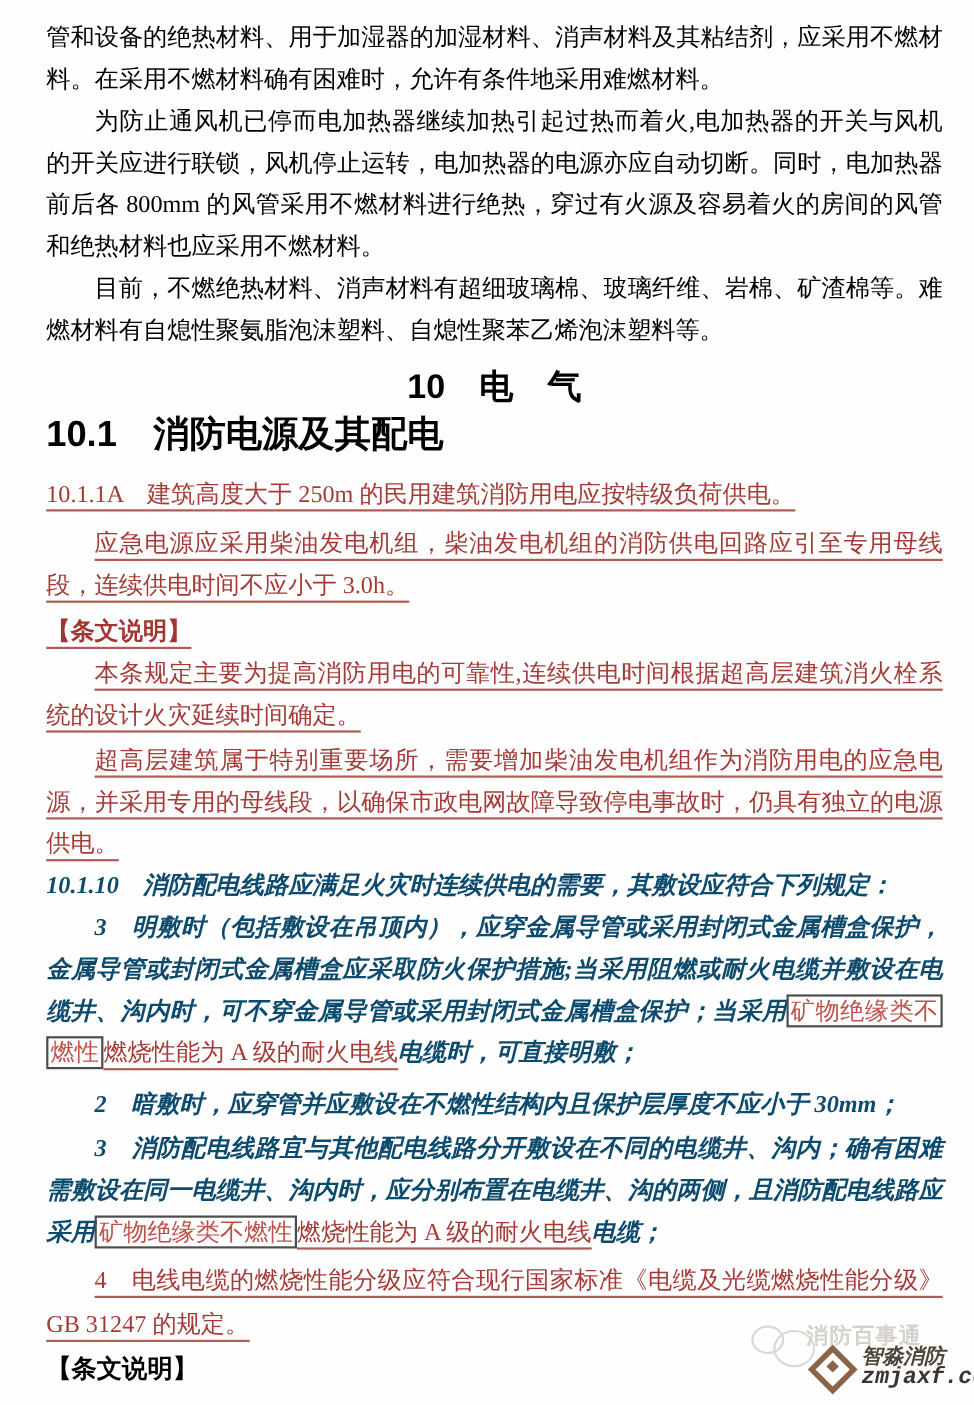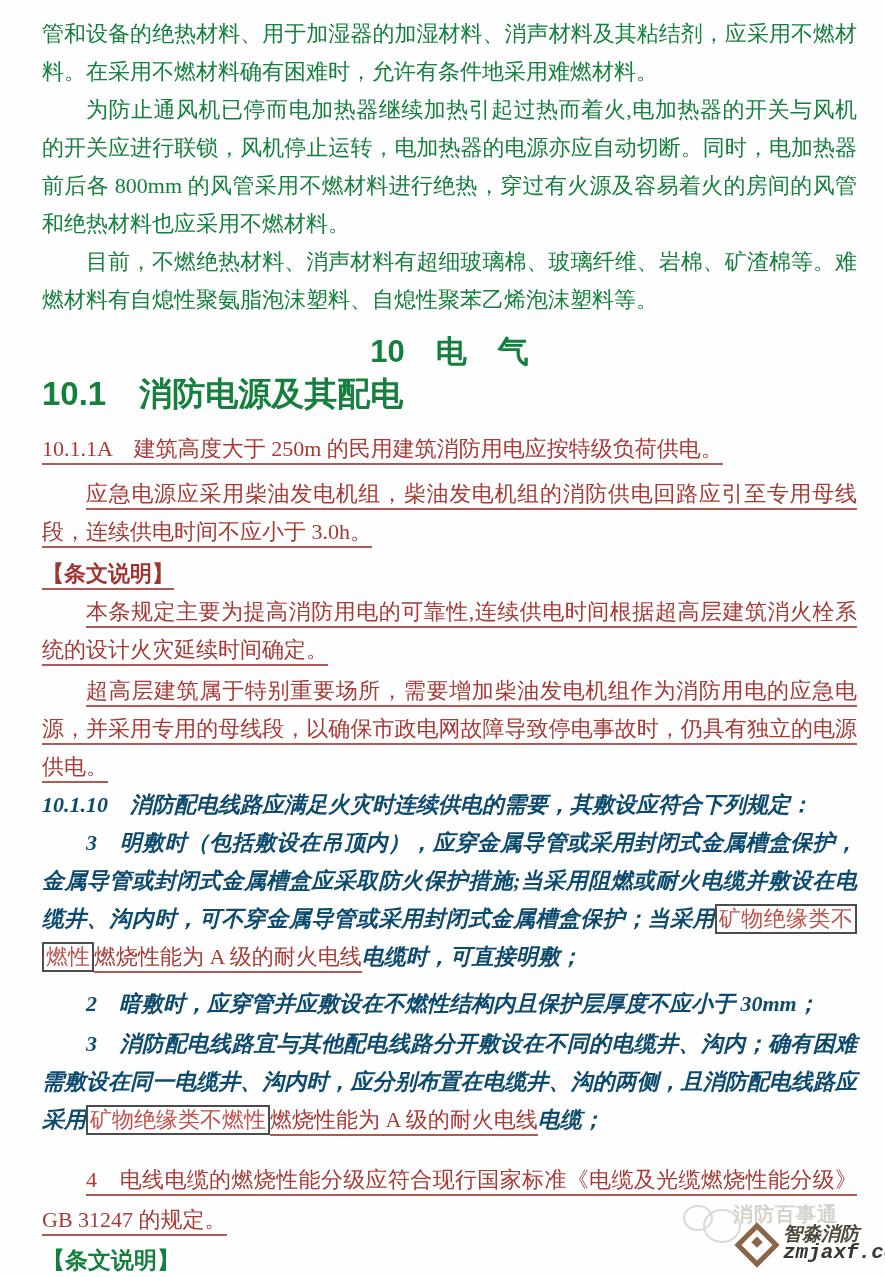--- a/index.html
+++ b/index.html
@@ -29,21 +29,21 @@
     font-weight:bold;font-size:31px;
   }
   .ln.h2{
     font-family:"Liberation Sans","DejaVu Sans",sans-serif;
     font-weight:bold;font-size:33px;
   }
   .ln.label{
     font-family:"Liberation Sans","DejaVu Sans",sans-serif;
     font-weight:bold;font-size:23px;
   }
-  .seg-plain{ color:#15803d; }
+  .seg-plain{ color:#000000; }
   .seg-plainb{ color:#0c4a6e; font-weight:600;font-style:italic; }
   .seg-red{
     color:#a63a36;
     border-bottom:2px solid #b05a55;
     padding-bottom:2px;
   }
   .seg-redb{
     color:#a03531;
     font-weight:bold;
     border-bottom:2px solid #b05a55;
@@ -131,21 +131,21 @@
     <div class="ln end"><span class="seg-red">供电。</span></div>
     <div class="ln end"><span class="seg-plainb">10.1.10　消防配电线路应满足火灾时连续供电的需要，其敷设应符合下列规定：</span></div>
     <div class="ln fill indent"><span class="seg-plainb">3　明敷时（包括敷设在吊顶内），应穿金属导管或采用封闭式金属槽盒保护，</span></div>
     <div class="ln fill"><span class="seg-plainb">金属导管或封闭式金属槽盒应采取防火保护措施;当采用阻燃或耐火电缆并敷设在电</span></div>
     <div class="ln fill"><span class="seg-plainb">缆井、沟内时，可不穿金属导管或采用封闭式金属槽盒保护；当采用</span><span class="seg-redbox">矿物绝缘类不</span></div>
     <div class="ln end"><span class="seg-redbox">燃性</span><span class="seg-red">燃烧性能为 A 级的耐火电线</span><span class="seg-plainb">电缆时，可直接明敷；</span></div>
     <div class="ln end indent" style="margin-top: 9px;"><span class="seg-plainb">2　暗敷时，应穿管并应敷设在不燃性结构内且保护层厚度不应小于 30mm；</span></div>
     <div class="ln fill indent" style="margin-top: 2px;"><span class="seg-plainb">3　消防配电线路宜与其他配电线路分开敷设在不同的电缆井、沟内；确有困难</span></div>
     <div class="ln fill"><span class="seg-plainb">需敷设在同一电缆井、沟内时，应分别布置在电缆井、沟的两侧，且消防配电线路应</span></div>
     <div class="ln end"><span class="seg-plainb">采用</span><span class="seg-redbox">矿物绝缘类不燃性</span><span class="seg-red">燃烧性能为 A 级的耐火电线</span><span class="seg-plainb">电缆；</span></div>
-    <div class="ln fill indent" style="margin-top: 22px;"><span class="seg-red">4　电线电缆的燃烧性能分级应符合现行国家标准《电缆及光缆燃烧性能分级》</span></div>
+    <div class="ln fill indent" style="margin-top: 6px;"><span class="seg-red">4　电线电缆的燃烧性能分级应符合现行国家标准《电缆及光缆燃烧性能分级》</span></div>
     <div class="ln end" style="margin-top: 2px;"><span class="seg-red">GB 31247 的规定。</span></div>
     <div class="ln label" style="margin-top: 2px;"><span class="seg-plain">【条文说明】</span></div>
   </div>
 
 <div class="watermark">
   <span class="wm-circle wm-c1"></span>
   <span class="wm-circle wm-c2"></span>
   <div class="wm-gray">消防百事通</div>
   <div class="wm-brand">
     <span class="wm-diamond"></span>

